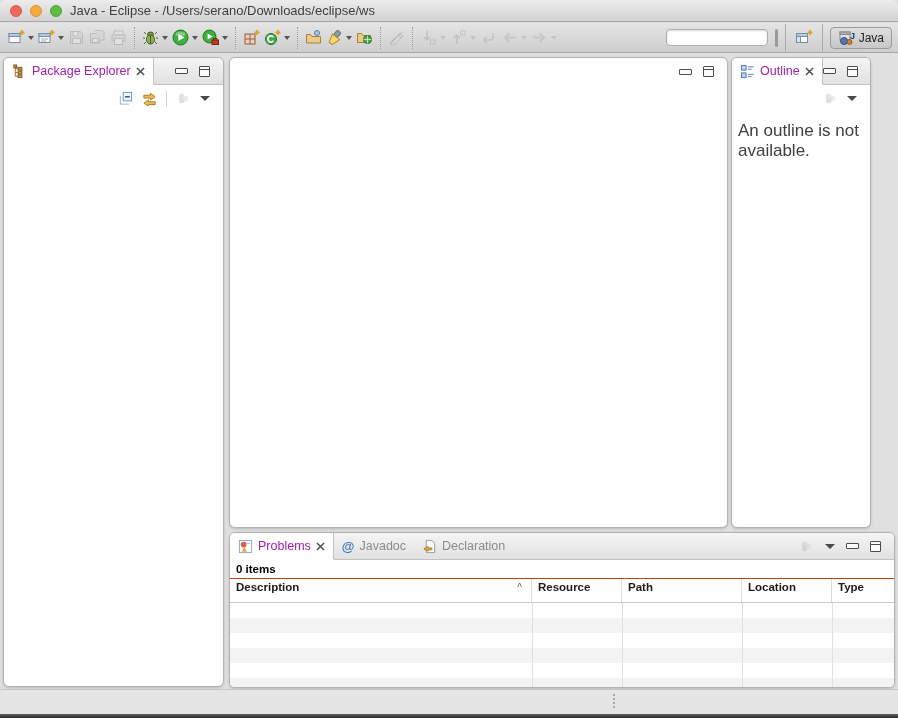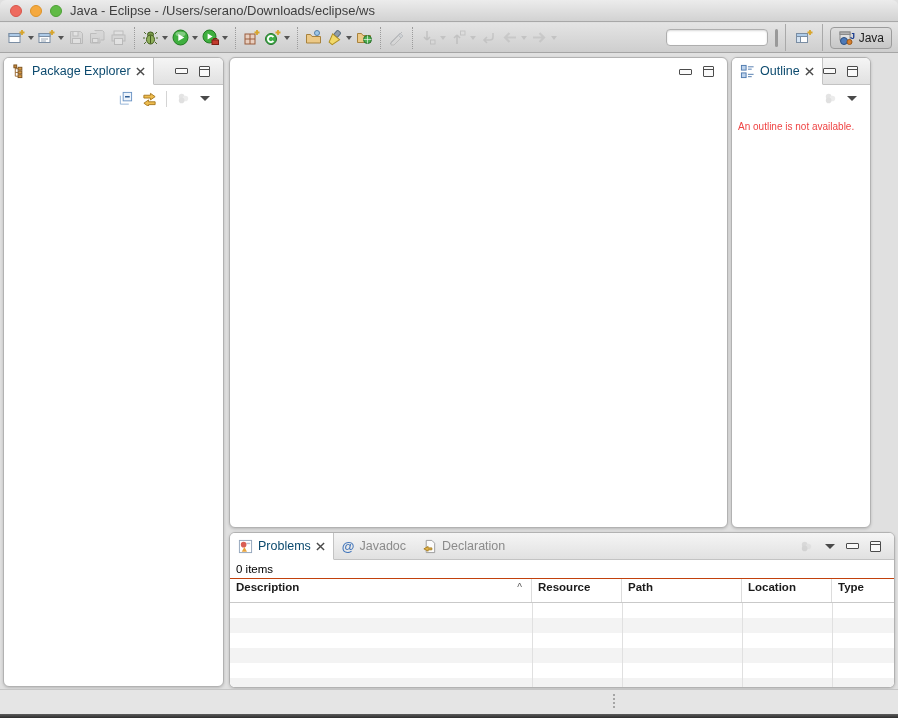--- a/index.html
+++ b/index.html
@@ -45,37 +45,37 @@
     box-shadow:0 1px 3px rgba(0,0,0,.18); overflow:hidden; }
   #pe       { left:3px;   top:57px;  width:221px; height:630px; }
   #editor   { left:229px; top:57px;  width:499px; height:471px; }
   #outline  { left:731px; top:57px;  width:140px; height:471px; }
   #problems { left:229px; top:532px; width:666px; height:156px; }
 
   .tabstrip { height:27px; display:flex; align-items:stretch;
     background:linear-gradient(#f5f5f5,#e1e1e1); border-bottom:1px solid #c3c3c3; }
   .tab { display:flex; align-items:center; gap:5px; padding:0 8px; font-size:12.5px;
     color:#8b8b8b; white-space:nowrap; cursor:default; }
-  .tab.active { background:#fff; border-right:1px solid #c3c3c3; color:#0c4a6e;
+  .tab.active { background:#fff; border-right:1px solid #c3c3c3; color:#a21caf;
     margin-bottom:-1px; border-bottom:1px solid #fff; border-top-left-radius:5px; }
   .stripicons { margin-left:auto; display:flex; align-items:center; gap:11px; padding-right:13px; }
   .wmin { width:13px; height:6px; border:1px solid #4c4c4c; border-radius:1px; background:#fafafa; }
   .wmax { width:11px; height:11px; border:1px solid #4c4c4c; border-radius:1px; background:#fafafa; position:relative; }
   .wmax::after { content:""; position:absolute; left:0; right:0; top:2px; border-top:1px solid #4c4c4c; }
   .pdd { width:0; height:0; border-left:5px solid transparent; border-right:5px solid transparent;
     border-top:5px solid #4a4a4a; }
   .viewbar { height:27px; display:flex; align-items:center; justify-content:flex-end;
     gap:9px; padding:0 13px; background:#fff; }
   .vsep2 { width:1px; height:16px; background:#d4d4d4; }
-  .outline-msg { padding:9px 6px; font-size:10px; color:#ef4444; }
+  .outline-msg { padding:9px 6px; font-size:17px; color:#404040; }
   .editor-icons { position:absolute; top:8px; right:13px; display:flex; gap:11px; align-items:center; }
   .at-glyph { color:#4477bb; font-weight:bold; font-size:13px; line-height:1; }
 
   
-  .count { height:18px; line-height:17px; padding:1px 6px; font-size:11.5px; font-weight:normal;
+  .count { height:18px; line-height:17px; padding:1px 6px; font-size:11.5px; font-weight:bold;
     color:#000; background:#fff; }
   .thead { display:flex; height:25px; border-top:1px solid #c2410c; border-bottom:1px solid #c9c9c9;
     font-size:11.5px; font-weight:bold; color:#1b1b1b; background:#fff; }
   .th { padding:2px 6px; border-right:1px solid #dcdcdc; position:relative; }
   .c1 { width:302px; } .c2 { width:90px; } .c3 { width:120px; } .c4 { width:90px; }
   .c5 { flex:1; border-right:none; }
   .sortglyph { position:absolute; right:9px; top:3px; font-weight:normal; color:#555; font-size:10px; }
   .tbody { position:relative; height:92px; background:#fff; }
   .trow { height:15px; }
   .trow:nth-child(even) { background:#f3f3f3; }

